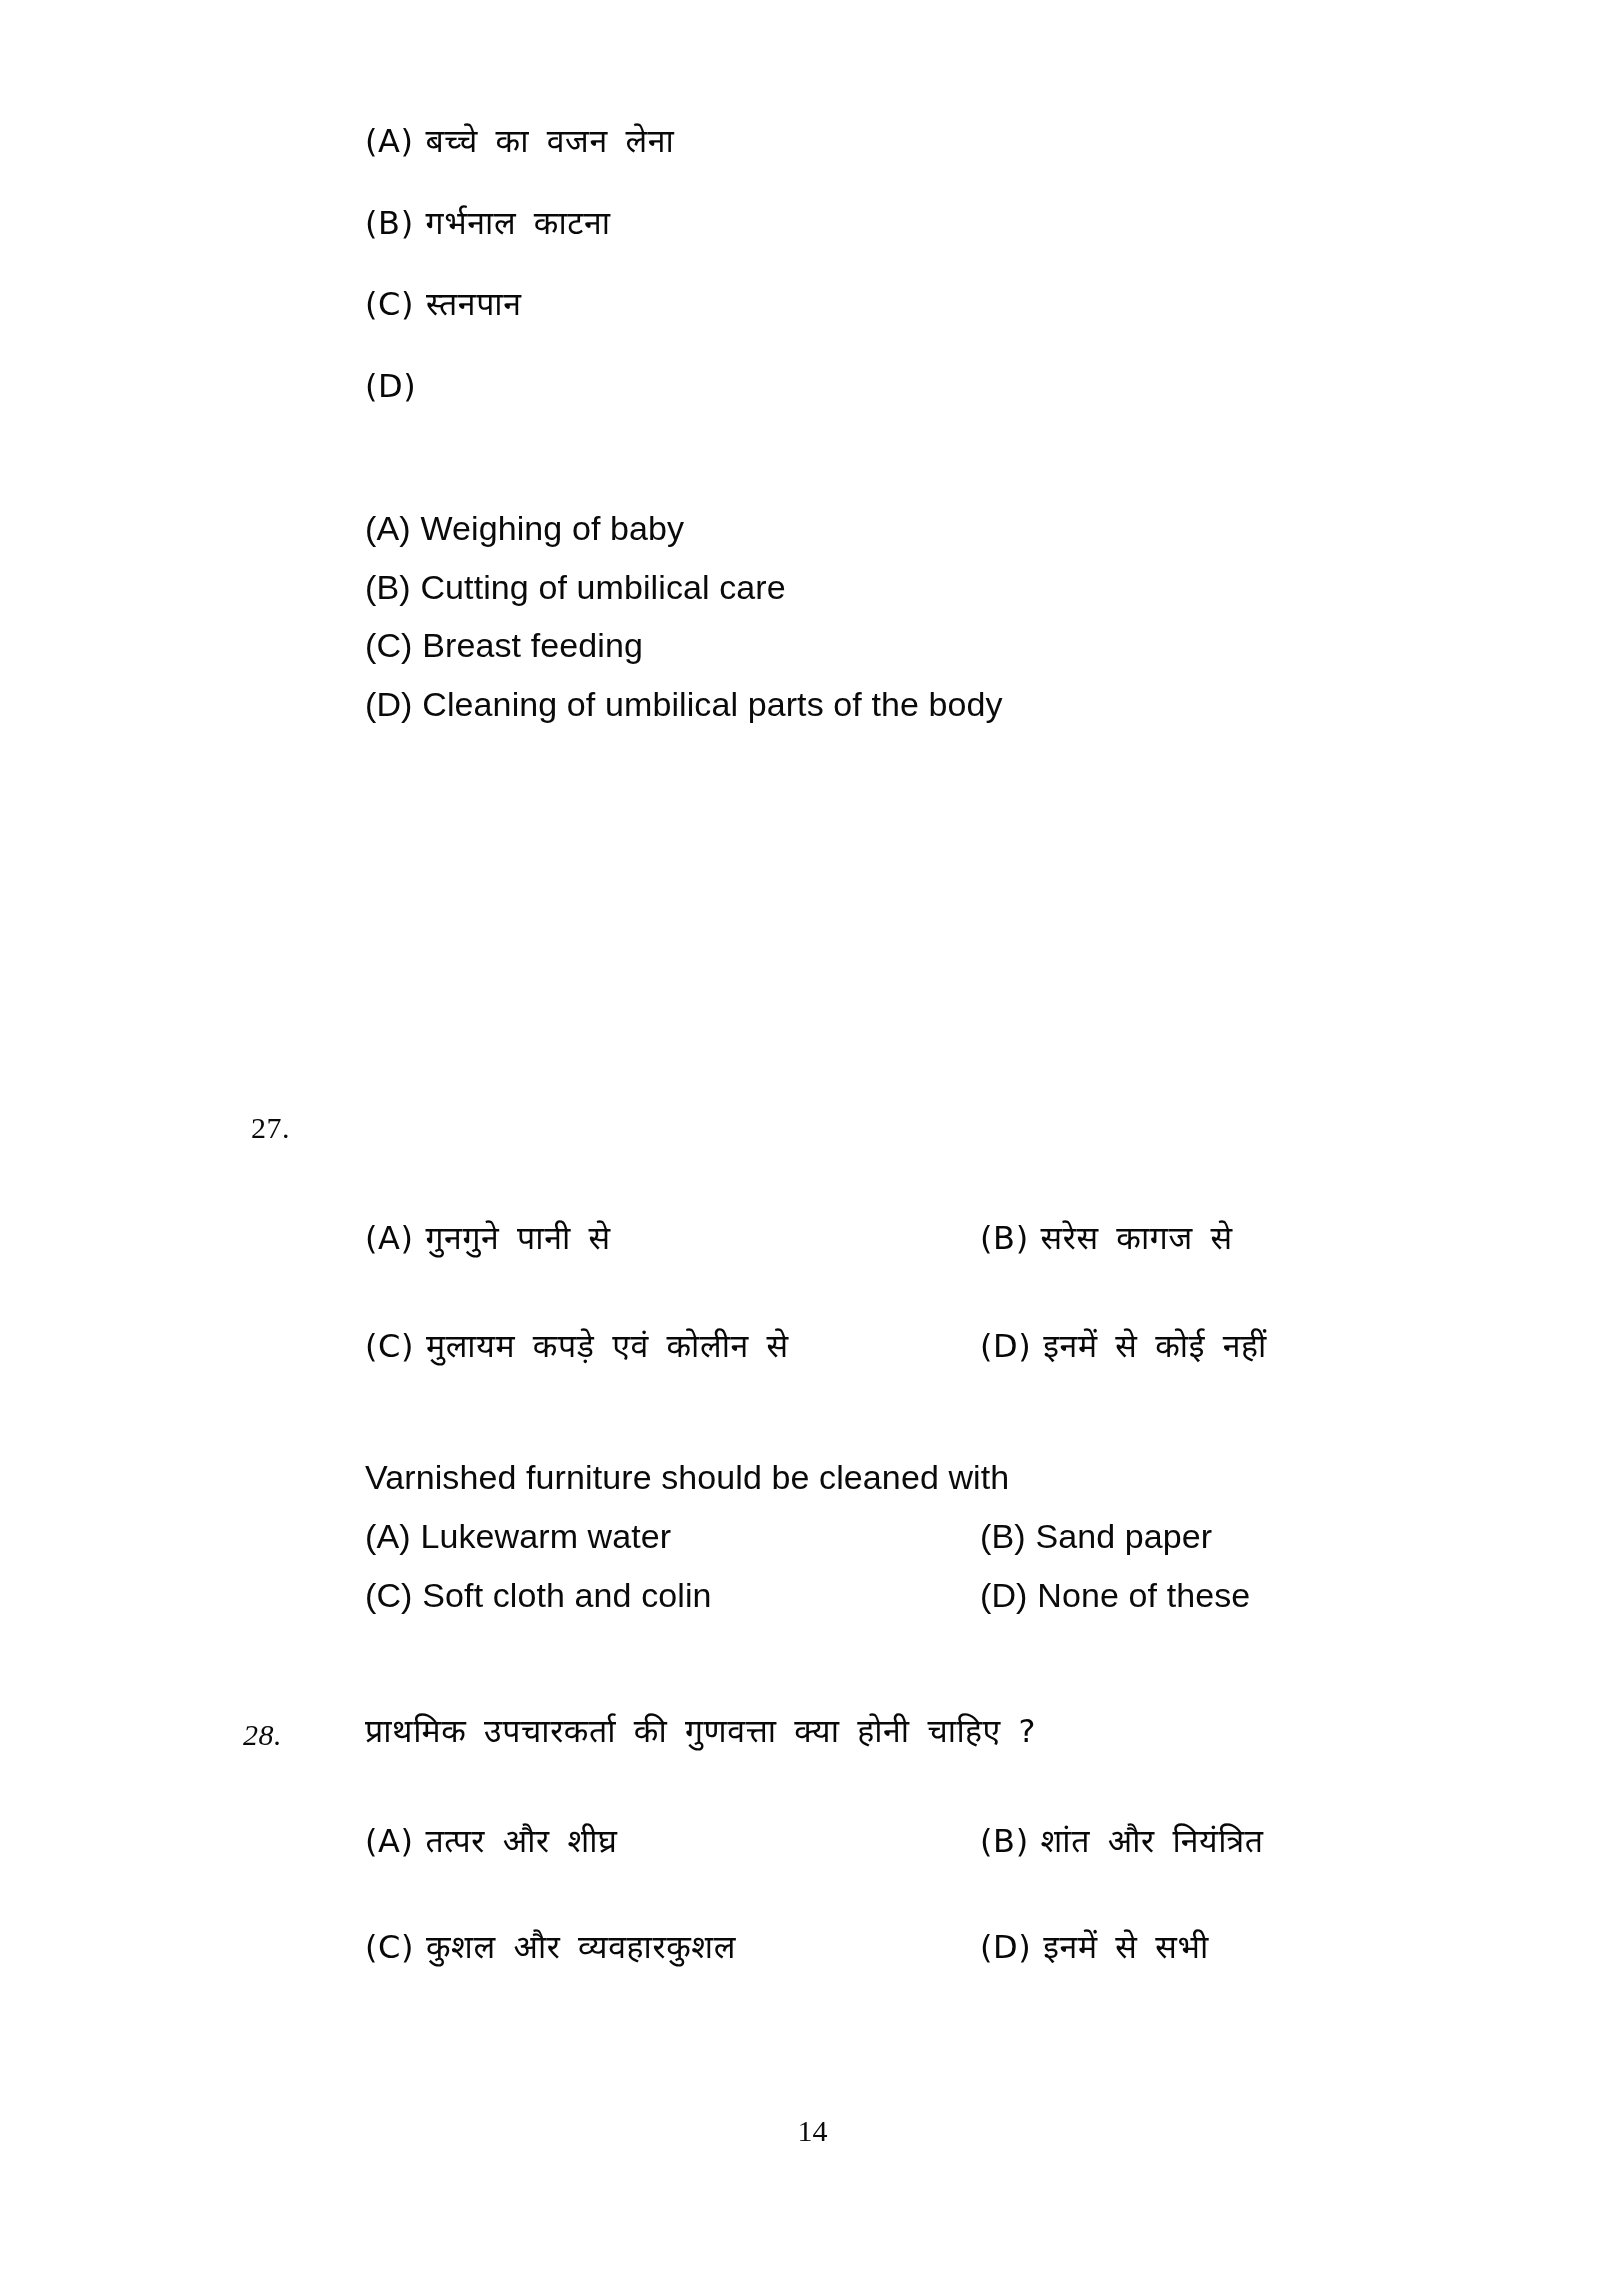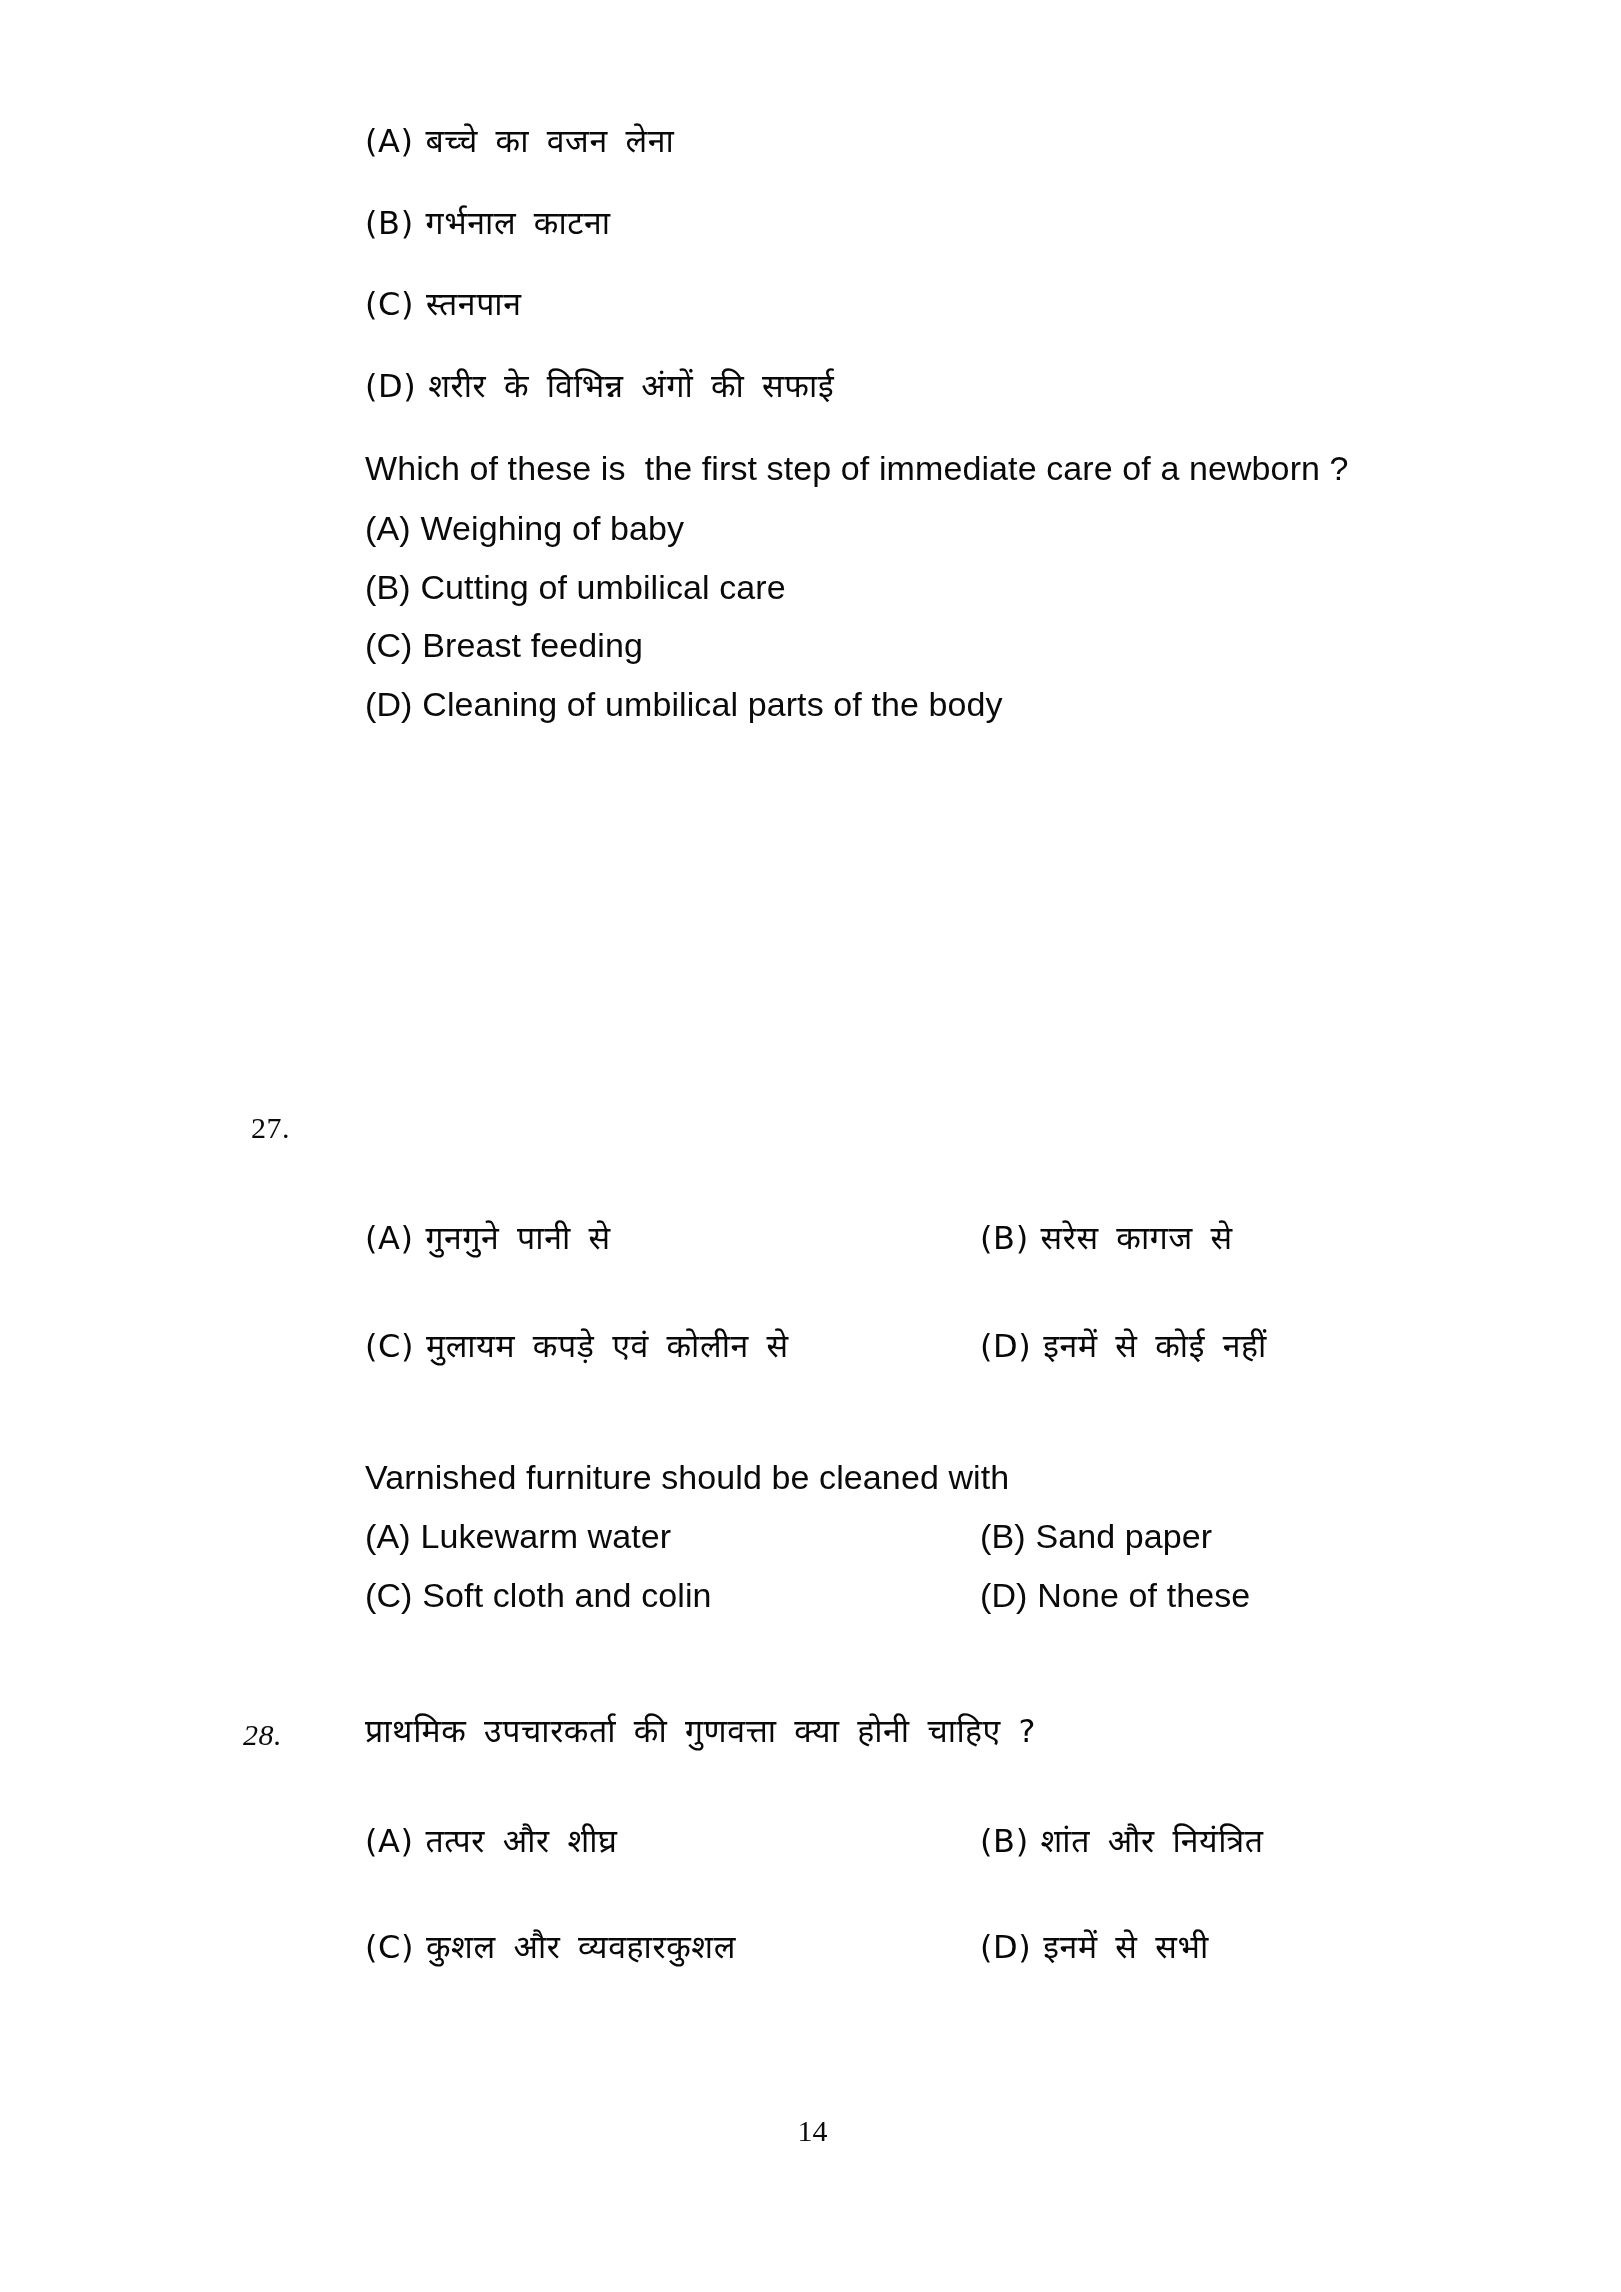--- a/index.html
+++ b/index.html
@@ -97,26 +97,22 @@
 
   <div class="row hi stem" style="top:286px;">
     <span class="opt-label">(C)</span>
     <span style="display:inline-block;width:11.8px;"></span>
     <span class="opt-text">स्तनपान</span>
   </div>
 
   <div class="row hi stem" style="top:368px;">
     <span class="opt-label">(D)</span>
     <span style="display:inline-block;width:11.8px;"></span>
-    <span class="opt-text">शरीर के विभिन्न अंगों की सफाई</span>
-  </div>
-
-  <div class="row en stem" style="top:449px;">
-    <span>Which of these is  the first step of immediate care of a newborn ?</span>
-  </div>
+  </div>
+
 
   <div class="row en stem" style="top:509px;">
     <span class="opt-label">(A)</span>
     <span style="display:inline-block;width:9.8px;"></span>
     <span class="opt-text">Weighing of baby</span>
   </div>
 
   <div class="row en stem" style="top:568px;">
     <span class="opt-label">(B)</span>
     <span style="display:inline-block;width:9.8px;"></span>

